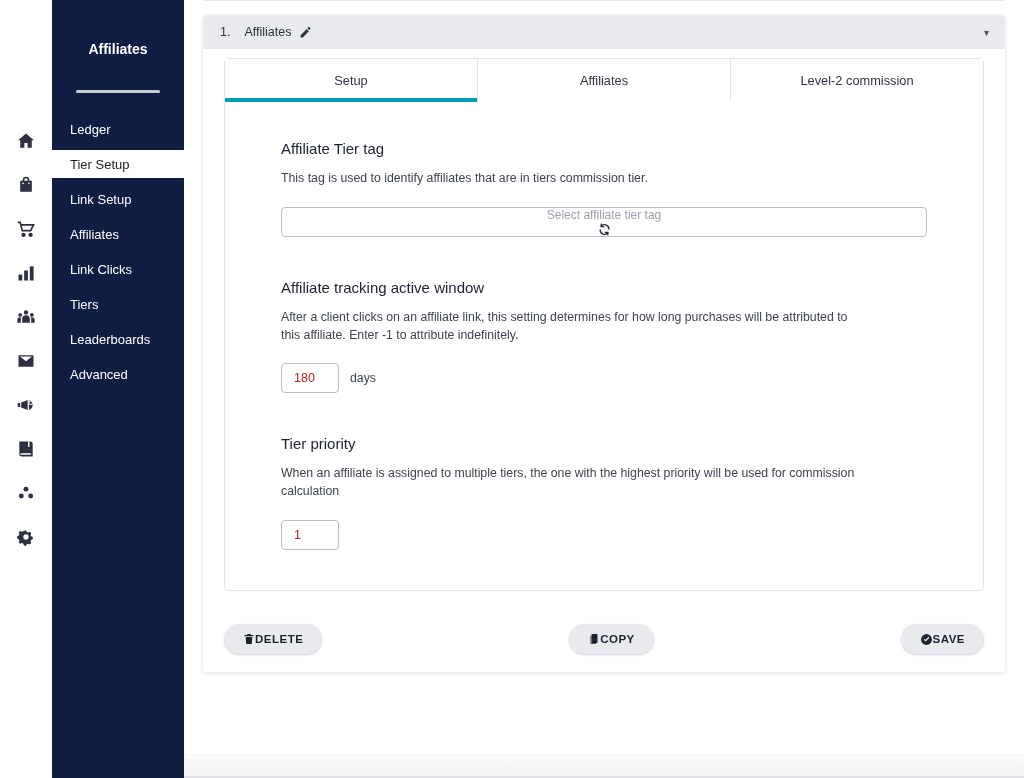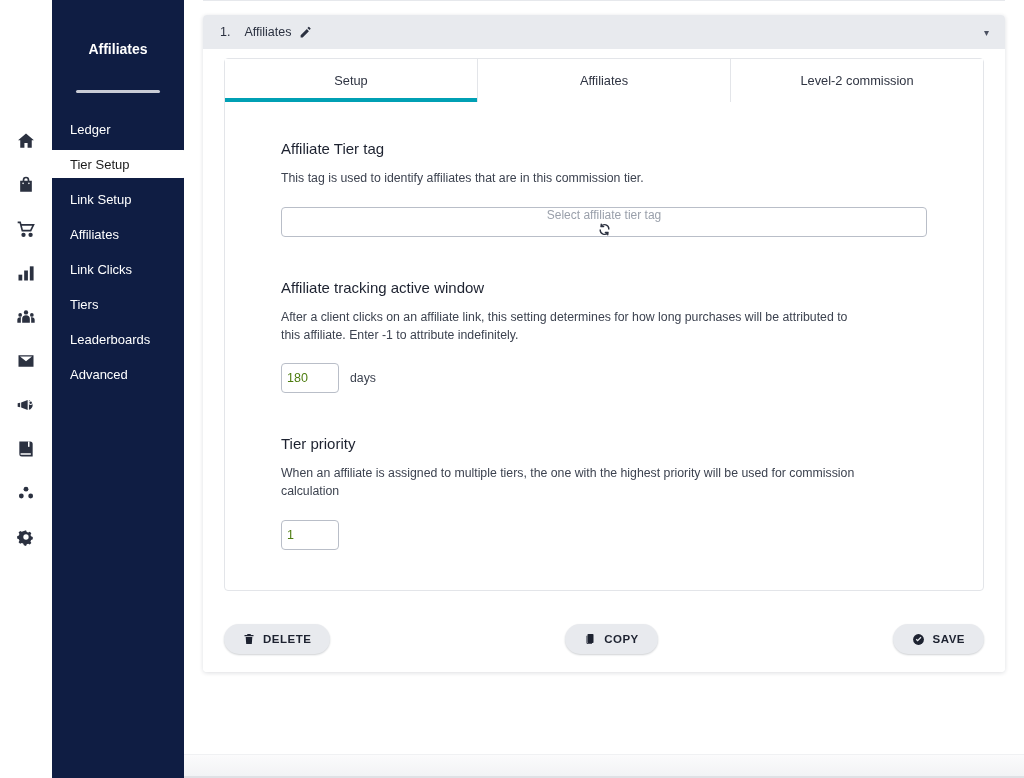--- a/index.html
+++ b/index.html
@@ -236,44 +236,44 @@
     color: #9aa0ab;
   }
   .select-field .refresh { color: #2b3140; display: flex; align-items: center; }
 
   .num-row { display: flex; align-items: center; gap: 11px; }
   .num-input {
     width: 58px;
     height: 30px;
     border: 1px solid #b9bec8;
     border-radius: 4px;
-    padding: 0 5px;
+    padding: 0 12px;
     font-size: 12.5px;
-    color: #4d7c0f;
+    color: #b91c1c;
     font-family: "Liberation Sans", sans-serif;
     background: #fff;
   }
   .num-unit { font-size: 12.3px; color: #3d4350; }
 
   
   .card-actions {
     display: flex;
     align-items: center;
     padding: 15px 21px 18px 21px;
     background: #ffffff;
   }
   .btn-soft {
     background: #e8eaee;
     border: none;
     border-radius: 18px;
     height: 30px;
     padding: 0 19px;
     display: flex;
     align-items: center;
-    gap: 8px;
+    gap: 0;
     font-size: 11.5px;
     font-weight: bold;
     letter-spacing: 0.5px;
     color: #1d2230;
     cursor: pointer;
     font-family: "Liberation Sans", sans-serif;
     box-shadow: 0 1px 2px rgba(16,24,40,0.2);
   }
   .spacer { flex: 1 1 auto; }
   .btn-icon { display: flex; align-items: center; color: #1d2230; }
@@ -426,21 +426,21 @@
               </div>
             <div class="tab">
                 <span>Level-2 commission</span>
               </div>
           </div>
 
           <div class="panel-body">
 
             <div class="section">
               <h3 class="sec-title">Affiliate Tier tag</h3>
-              <p class="sec-desc">This tag is used to identify affiliates that are in this commission tier.</p>
+              <p class="sec-desc">This tag is used to identify affiliates that are in tiers commission tier.</p>
               <div class="select-field">
                 <span class="ph">Select affiliate tier tag</span>
                 <span class="refresh">
                   <svg width="13" height="13" viewBox="0 0 24 24" fill="none" stroke="currentColor" stroke-width="2.6" stroke-linecap="round">
                       <path d="M20 11a8 8 0 0 0-14.2-5"></path>
                       <path d="M4 13a8 8 0 0 0 14.2 5"></path>
                       <path d="M6 2.2V6.6h4.4"></path>
                       <path d="M18 21.8v-4.4h-4.4"></path>
                     </svg>
                 </span>

